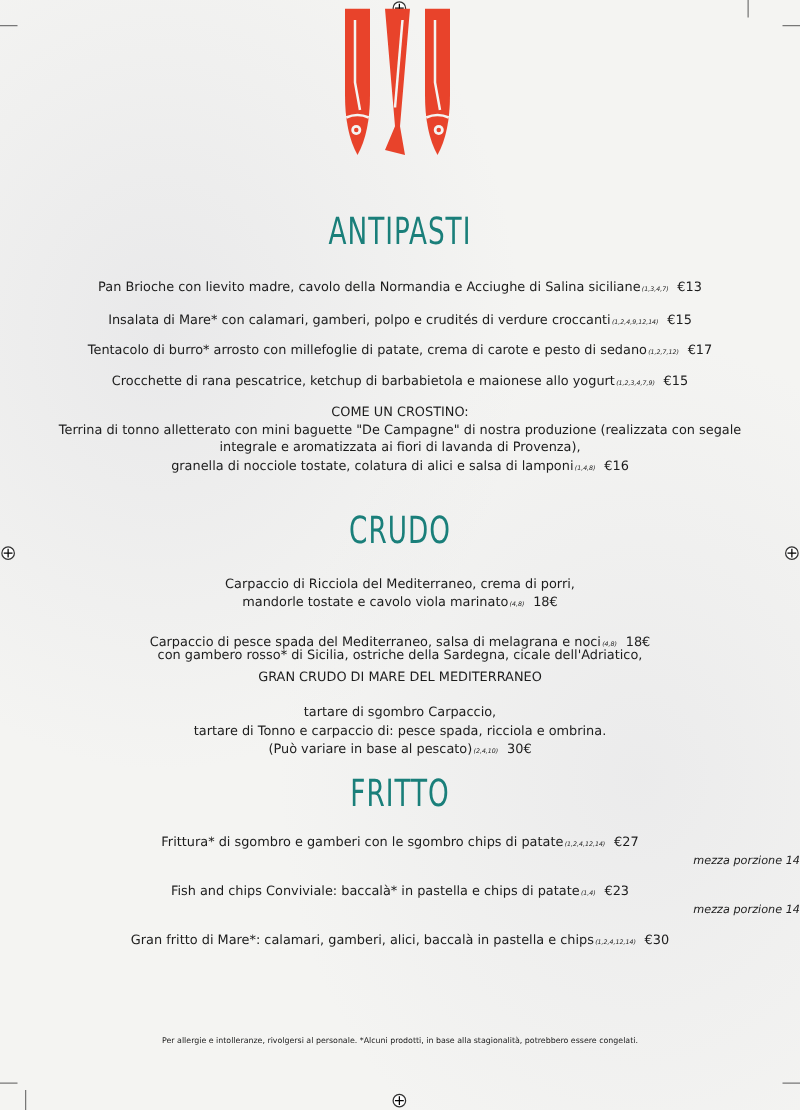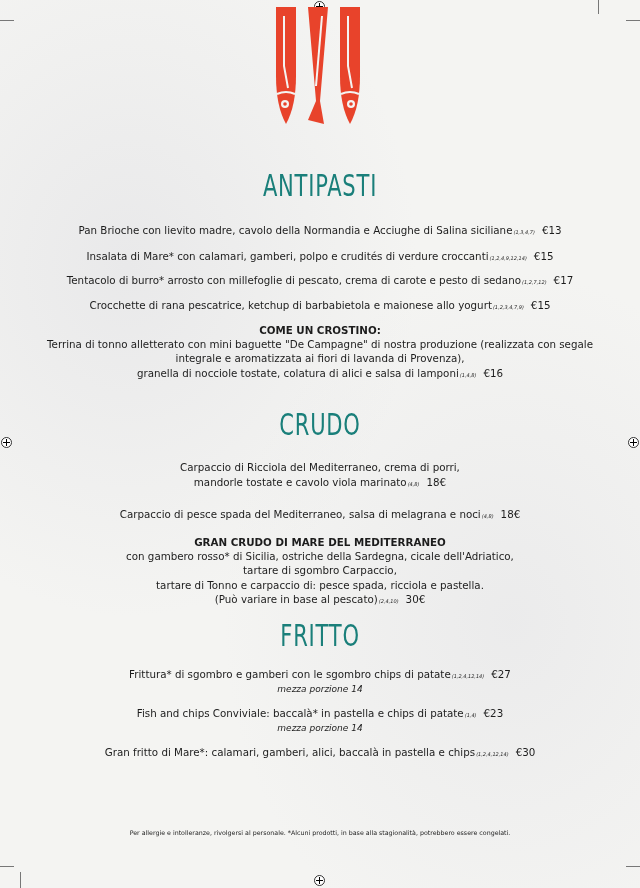--- a/index.html
+++ b/index.html
@@ -21,22 +21,22 @@
   .section-title {
     position: absolute; left: 0; width: 640px; text-align: center;
     font-family: "DejaVu Sans", sans-serif; font-stretch: condensed;
     color: #1a7f7a; font-size: 30px; letter-spacing: 1px; transform: scaleX(0.78);
     transform-origin: center;
   }
   .line { position: absolute; left: 0; width: 640px; text-align: center; font-size: 10.3px; line-height: 14px; white-space: nowrap; }
   .line b { font-weight: normal; }
   .allerg { font-size: 5px; font-style: italic; vertical-align: baseline; margin: 0 3px 0 1px; }
   .price { margin-left: 4px; }
-  .half { font-style: italic; font-size: 9px; }
-  .sub-head { font-weight: bold; }
+  .half { font-style: italic; font-size: 9px; text-align: right; }
+  .sub-head { font-weight: normal; }
   .footer { position: absolute; left: 0; width: 640px; top: 829px; text-align: center; font-size: 6.3px; }
 </style>
 </head>
 <body>
 
 <div class="crop" style="left:598px;top:0;width:1px;height:14px"></div>
 <div class="crop" style="left:626px;top:20px;width:14px;height:1px"></div>
 <div class="crop" style="left:0;top:866px;width:14px;height:1px"></div>
 <div class="crop" style="left:20px;top:872px;width:1px;height:16px"></div>
 <div class="crop" style="left:0;top:20px;width:14px;height:1px"></div>
@@ -67,21 +67,21 @@
 
 <div class="section-title" style="top:168px">ANTIPASTI</div>
 
 <div class="line" style="top:223px">
   <b>Pan Brioche</b><span> con lievito madre, cavolo della Normandia e </span><b>Acciughe di Salina</b><span> siciliane</span><span class="allerg">(1,3,4,7)</span><span class="price">€13</span>
 </div>
 <div class="line" style="top:249px">
   <b>Insalata di Mare*</b><span> con calamari, gamberi, polpo e crudités di verdure croccanti</span><span class="allerg">(1,2,4,9,12,14)</span><span class="price">€15</span>
 </div>
 <div class="line" style="top:273px">
-  <b>Tentacolo di burro*</b><span> arrosto con millefoglie di pescato, crema di carote e pesto di sedano</span><span class="allerg">(1,2,7,12)</span><span class="price">€17</span>
+  <b>Tentacolo di burro*</b><span> arrosto con millefoglie di patate, crema di carote e pesto di sedano</span><span class="allerg">(1,2,7,12)</span><span class="price">€17</span>
 </div>
 <div class="line" style="top:298px">
   <b>Crocchette di rana pescatrice</b><span>, ketchup di barbabietola e maionese allo yogurt</span><span class="allerg">(1,2,3,4,7,9)</span><span class="price">€15</span>
 </div>
 <div class="line sub-head" style="top:323px">COME UN CROSTINO:</div>
 <div class="line" style="top:337px">Terrina di tonno alletterato con mini baguette "De Campagne" di nostra produzione (realizzata con segale</div>
 <div class="line" style="top:351px">integrale e aromatizzata ai fiori di lavanda di Provenza),</div>
 <div class="line" style="top:366px">
   <span>granella di nocciole tostate, colatura di alici e salsa di lamponi</span><span class="allerg">(1,4,8)</span><span class="price">€16</span>
 </div>
@@ -90,23 +90,23 @@
 <div class="line" style="top:460px">
   <b>Carpaccio di Ricciola</b><span> del Mediterraneo, crema di porri,</span>
 </div>
 <div class="line" style="top:475px">
   <span>mandorle tostate e cavolo viola marinato</span><span class="allerg">(4,8)</span><span class="price">18€</span>
 </div>
 <div class="line" style="top:507px">
   <b>Carpaccio di pesce spada</b><span> del Mediterraneo, salsa di melagrana e noci</span><span class="allerg">(4,8)</span><span class="price">18€</span>
 </div>
 <div class="line sub-head" style="top:535px">GRAN CRUDO DI MARE DEL MEDITERRANEO</div>
-<div class="line" style="top:549px">con gambero rosso* di Sicilia, ostriche della Sardegna, cicale dell'Adriatico,</div>
+<div class="line" style="top:517px">con gambero rosso* di Sicilia, ostriche della Sardegna, cicale dell'Adriatico,</div>
 <div class="line" style="top:563px">tartare di sgombro Carpaccio,</div>
-<div class="line" style="top:578px">tartare di Tonno e carpaccio di: pesce spada, ricciola e pastella.</div>
+<div class="line" style="top:578px">tartare di Tonno e carpaccio di: pesce spada, ricciola e ombrina.</div>
 <div class="line" style="top:592px">
   <span>(Può variare in base al pescato)</span><span class="allerg">(2,4,10)</span><span class="price">30€</span>
 </div>
 
 <div class="section-title" style="top:618px">FRITTO</div>
 <div class="line" style="top:667px">
   <b>Frittura* di sgombro e gamberi</b><span> con le sgombro chips di patate</span><span class="allerg">(1,2,4,12,14)</span><span class="price">€27</span>
 </div>
 <div class="line half" style="top:682px">mezza porzione  14</div>
 <div class="line" style="top:706px">

